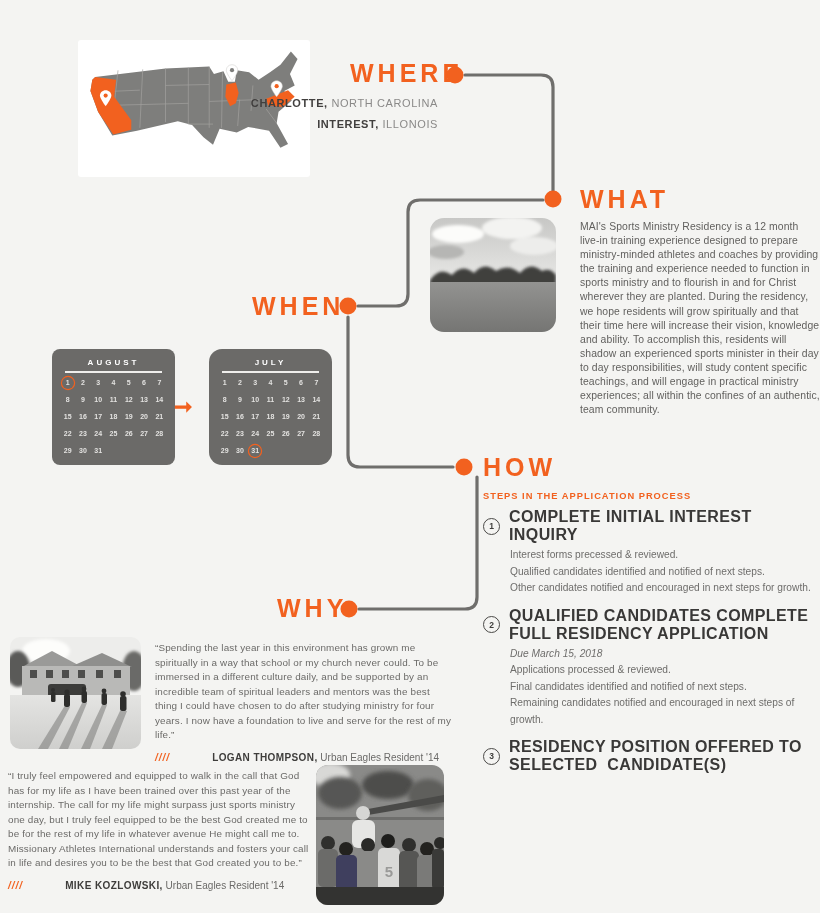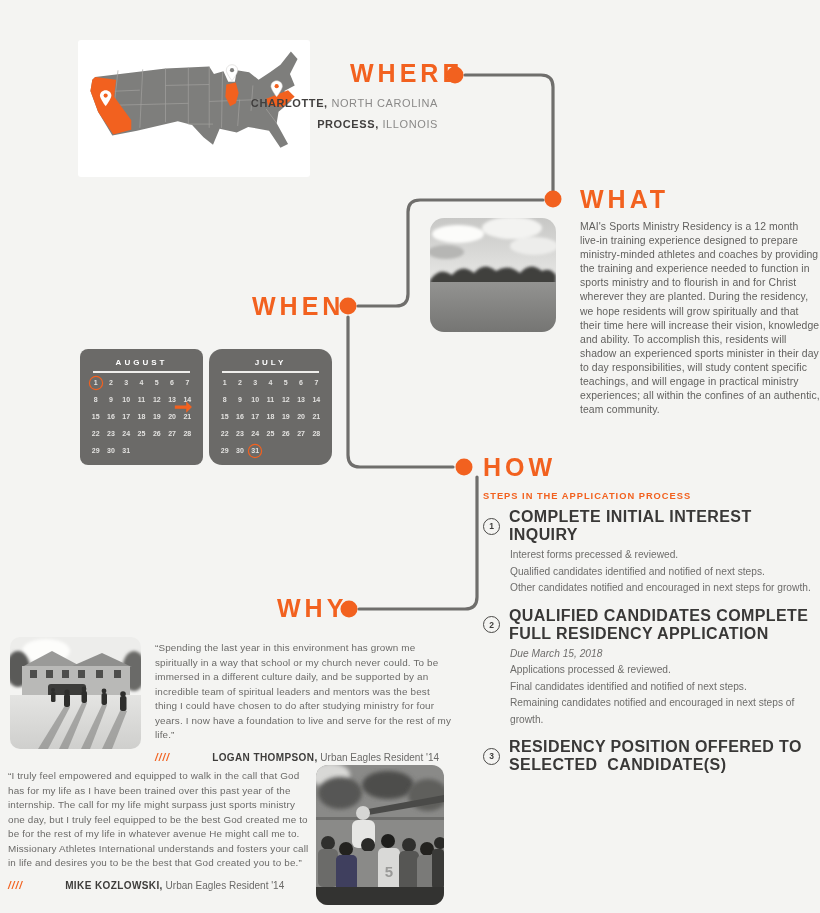--- a/index.html
+++ b/index.html
@@ -24,21 +24,21 @@
 
   .photo { position:absolute; overflow:hidden; }
   .photo svg { display:block; }
   .photo-field { left:430px; top:218px; width:126px; height:114px; border-radius:14px; }
   .photo-street { left:10px; top:637px; width:131px; height:112px; border-radius:10px; }
   .photo-soccer { left:316px; top:765px; width:128px; height:140px; border-radius:12px; }
 
   
   .when-caption { position:absolute; left:55px; top:331px; font-size:10.8px; color:#504F4D; letter-spacing:0.2px; }
   .calendar { position:absolute; width:123px; height:116px; background:#6B6A68; border-radius:8px; padding:9px 8px 0; }
-  .calendar-august { left:80px; top:349px; }
+  .calendar-august { left:52px; top:349px; }
   .calendar-july { left:209px; top:349px;border-radius:13px; }
   .cal-title { text-align:center; color:#FFFFFF; font-size:8px; font-weight:bold; letter-spacing:3px; }
   .cal-rule { height:1.5px; background:#EFEEEC; margin:4px 5px 1px; }
   .cal-grid { display:grid; grid-template-columns:repeat(7,1fr); row-gap:5px; margin-top:4px; }
   .day { height:12px; display:flex; align-items:center; justify-content:center; }
   .daynum { width:12px; height:12px; display:flex; align-items:center; justify-content:center; font-size:7px; font-weight:bold; color:#E3E2E0; border-radius:50%; }
   .daynum.circled { box-shadow:0 0 0 1.2px #F2611F; }
   .cal-arrow { position:absolute; left:174px; top:394px; color:#F2611F; font-size:22px; font-weight:bold; }
 
   
@@ -114,21 +114,21 @@
       <g transform="translate(207,57)">
         <path fill="#FFFFFF" stroke="#C9C8C6" stroke-width="0.5" d="M0 0 C0 0 -6 -7.5 -6 -11.2 C-6 -14.6 -3.3 -17 0 -17 C3.3 -17 6 -14.6 6 -11.2 C6 -7.5 0 0 0 0 Z"></path>
         <circle cy="-11.2" r="2.2" fill="#F2611F"></circle>
       </g>
     </svg>
   </div>
 
   <h2 class="heading" style="left:350px; top:59px;">WHERE</h2>
   <div class="where-locs">
       <div class="loc-row"><span class="loc-city">CHARLOTTE,</span><span class="loc-state"> NORTH CAROLINA</span></div>
-      <div class="loc-row"><span class="loc-city">PROCESS,</span><span class="loc-state"> ILLONOIS</span></div>
+      <div class="loc-row"><span class="loc-city">INTEREST,</span><span class="loc-state"> ILLONOIS</span></div>
     </div>
 
   <h2 class="heading" style="left:580px; top:185px;">WHAT</h2>
   <p class="what-body">MAI's Sports Ministry Residency is a 12 month live-in training experience designed to prepare ministry-minded athletes and coaches by providing the training and experience needed to function in sports ministry and to flourish in and for Christ wherever they are planted. During the residency, we hope residents will grow spiritually and that their time here will increase their vision, knowledge and ability. To accomplish this, residents will shadow an experienced sports minister in their day to day responsibilities, will study content specific teachings, and will engage in practical ministry experiences; all within the confines of an authentic, team community.</p>
 
   <div class="photo photo-field">
     <svg width="126" height="114" viewBox="0 0 126 114">
       <defs>
         <filter id="soft">
             <feGaussianBlur stdDeviation="1.6"></feGaussianBlur>

